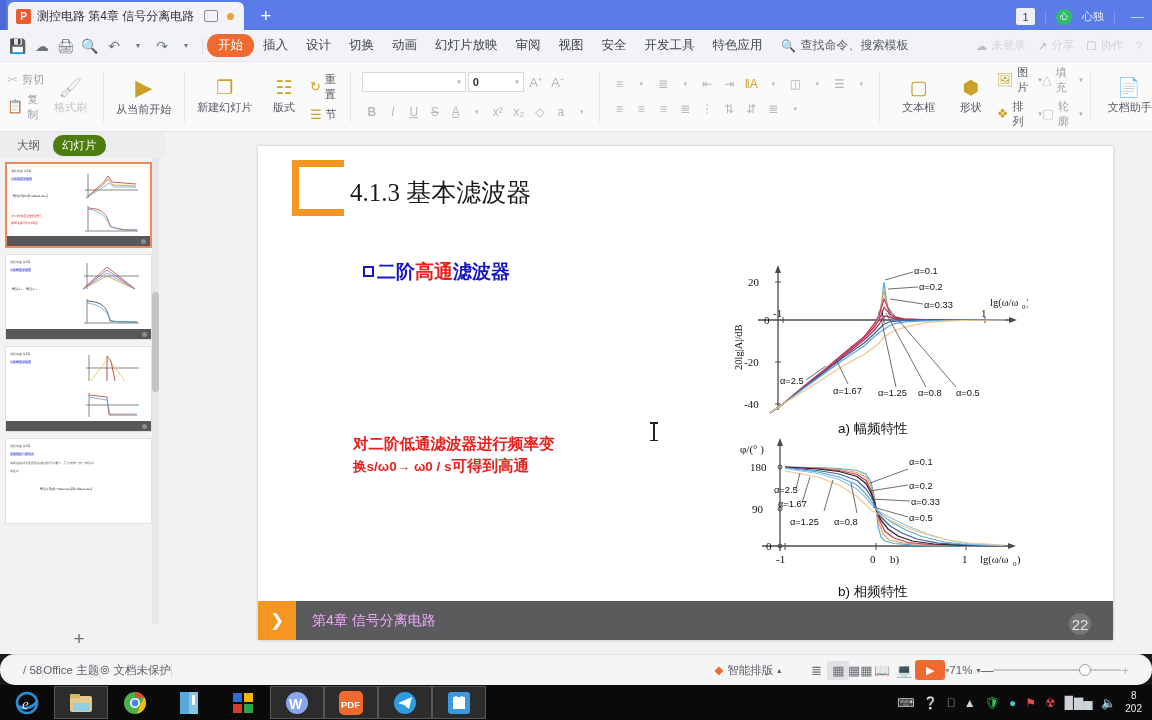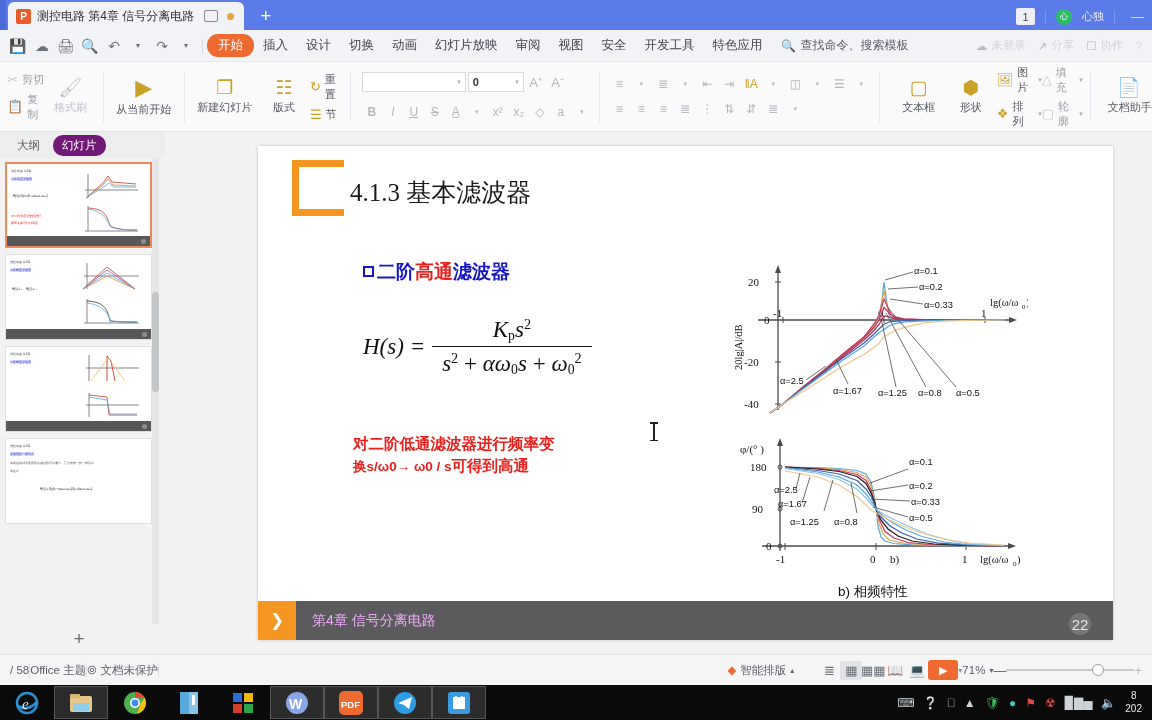--- a/index.html
+++ b/index.html
@@ -89,21 +89,21 @@
           font-size:12px; color:#b4b7bd; cursor:pointer; }
   .alignrow { display:flex; align-items:center; gap:1px; }
   .abtn { width:21px; height:20px; display:flex; align-items:center; justify-content:center;
           font-size:12px; color:#b4b7bd; cursor:pointer; }
 
   
   .workspace { position:absolute; top:132px; left:0; width:1152px; height:522px; background:#f2f2f3; }
   .panelbar { position:absolute; top:0; left:0; width:165px; height:26px; background:#eceded;
               display:flex; align-items:center; gap:4px; padding-left:8px; }
   .ptab { font-size:11.5px; color:#5c5f66; padding:3px 9px; cursor:pointer; }
-  .ptab.sel { background:#701a75; color:#fff; border-radius:10px; }
+  .ptab.sel { background:#4d7c0f; color:#fff; border-radius:10px; }
   .thumbs { position:absolute; top:26px; left:0; width:158px; height:466px; overflow:hidden;
             background:#f2f2f3; }
   .thumb { position:relative; width:147px; height:86px; background:#fff; margin:4px 0 6px 0;
            border:1px solid #e0e0e2; cursor:pointer; overflow:hidden; }
   .thumb.sel { border:2px solid #e98b5a; }
   .thumb-foot { position:absolute; bottom:0; left:0; right:0; height:10px; background:#58585a; }
   .thumb-foot::after { content:""; position:absolute; right:4px; top:2.5px; width:5px; height:5px;
                        border-radius:50%; background:#8d8d90; }
   .tmini { position:absolute; font-size:3px; color:#333; }
   .scrolltrack { position:absolute; top:26px; left:152px; width:7px; height:466px; background:#e7e7e8; }
@@ -150,21 +150,21 @@
   .foot-arrow { position:absolute; left:0; top:0; width:38px; height:39px; background:#f59522;
                 color:#fff; font-size:17px; display:flex; align-items:center; justify-content:center; }
   .foot-txt { position:absolute; left:54px; top:11px; font-size:14px; color:#f0abfc; }
   .foot-num { position:absolute; right:22px; top:12px; width:22px; height:22px; border-radius:50%;
               background:#757578; color:#e5e5e5; font-size:15px;
               display:flex; align-items:center; justify-content:center; }
 
   
   .statusbar { position:absolute; top:654px; left:0; width:1152px; height:31px;
                background:#f5f5f6; border-top:1px solid #e2e3e7;
-               display:flex; align-items:center; padding:0 10px; gap:0; font-size:11.5px; color:#5c5f66; }
+               display:flex; align-items:center; padding:0 23px; gap:0; font-size:11.5px; color:#5c5f66;border-radius:15px; }
   .st-sep { width:1px; height:15px; background:#dedfe3; }
   .st-item { display:flex; align-items:center; gap:4px; cursor:pointer; white-space:nowrap; }
   .viewbtn { width:22px; height:19px; display:flex; align-items:center; justify-content:center;
              color:#6d7077; font-size:13px; cursor:pointer; }
   .viewbtn.sel { background:#e1e2e5; border-radius:2px; }
   .playbtn { width:30px; height:20px; background:#ee6a30; color:#fff; border-radius:3px;
              display:flex; align-items:center; justify-content:center; font-size:11px; cursor:pointer; }
   .zoomslider { display:flex; align-items:center; gap:0; }
   .zs-track { width:128px; height:2px; background:#c9cacd; position:relative; }
   .zs-knob { position:absolute; left:86px; top:-5px; width:12px; height:12px; border-radius:50%;
@@ -487,32 +487,20 @@
 
     <div class="slidewrap">
 
       <div class="orangebr"></div>
       <div class="slide-title">4.1.3  基本滤波器</div>
 
       <div class="sub-h">
         <span class="sq"></span><span class="c-blue">二阶</span><span class="c-red">高通</span><span class="c-blue">滤波器</span>
       </div>
 
-      <div class="formula">
-        <span style="font-style:italic">H(s) =</span>
-        <span class="frac">
-          <span class="num"><i>K</i><sub class="sm">p</sub><i>s</i><sup class="sm">2</sup></span>
-          <span class="bar"></span>
-          <span class="den"><i>s</i><sup class="sm">2</sup>
-            <span>+</span>
-            <i>α</i><i>ω</i><sub class="sm">0</sub><i>s</i>
-            <span>+</span>
-            <i>ω</i><sub class="sm">0</sub><sup class="sm">2</sup></span>
-        </span>
-      </div>
 
       <div class="redtext">
         <div>对二阶低通滤波器进行频率变</div>
         <div><span class="sm2">换s/ω0→ ω0 / s</span><span>可得到高通</span></div>
       </div>
 
       <div class="cursorI"></div>
 
       <div class="chart" style="left:460px; top:116px; width:310px;">
         <svg width="310" height="160" viewBox="0 0 310 160">
@@ -571,20 +559,21 @@
             <text x="196" y="12">α=0.1</text>
             <text x="201" y="28">α=0.2</text>
             <text x="206" y="46">α=0.33</text>
             <text x="238" y="134">α=0.5</text>
             <text x="200" y="134">α=0.8</text>
             <text x="160" y="134">α=1.25</text>
             <text x="115" y="132">α=1.67</text>
             <text x="62" y="122">α=2.5</text>
           </g>
         </svg>
+        <div class="chart-cap">a) 幅频特性</div>
       </div>
 
       <div class="chart" style="left:460px; top:287px; width:310px;">
         <svg width="310" height="152" viewBox="0 0 310 152">
           <line x1="62" y1="10" x2="62" y2="118" stroke="#4a4a4a" stroke-width="1.3"></line>
           <polygon points="62,5 59,13 65,13" fill="#4a4a4a"></polygon>
           <line x1="44" y1="113" x2="292" y2="113" stroke="#4a4a4a" stroke-width="1.3"></line>
           <polygon points="298,113 290,110 290,116" fill="#4a4a4a"></polygon>
 
           <text x="22" y="20" font-family="Liberation Serif, serif" font-size="11" fill="#111">φ/(° )</text>

